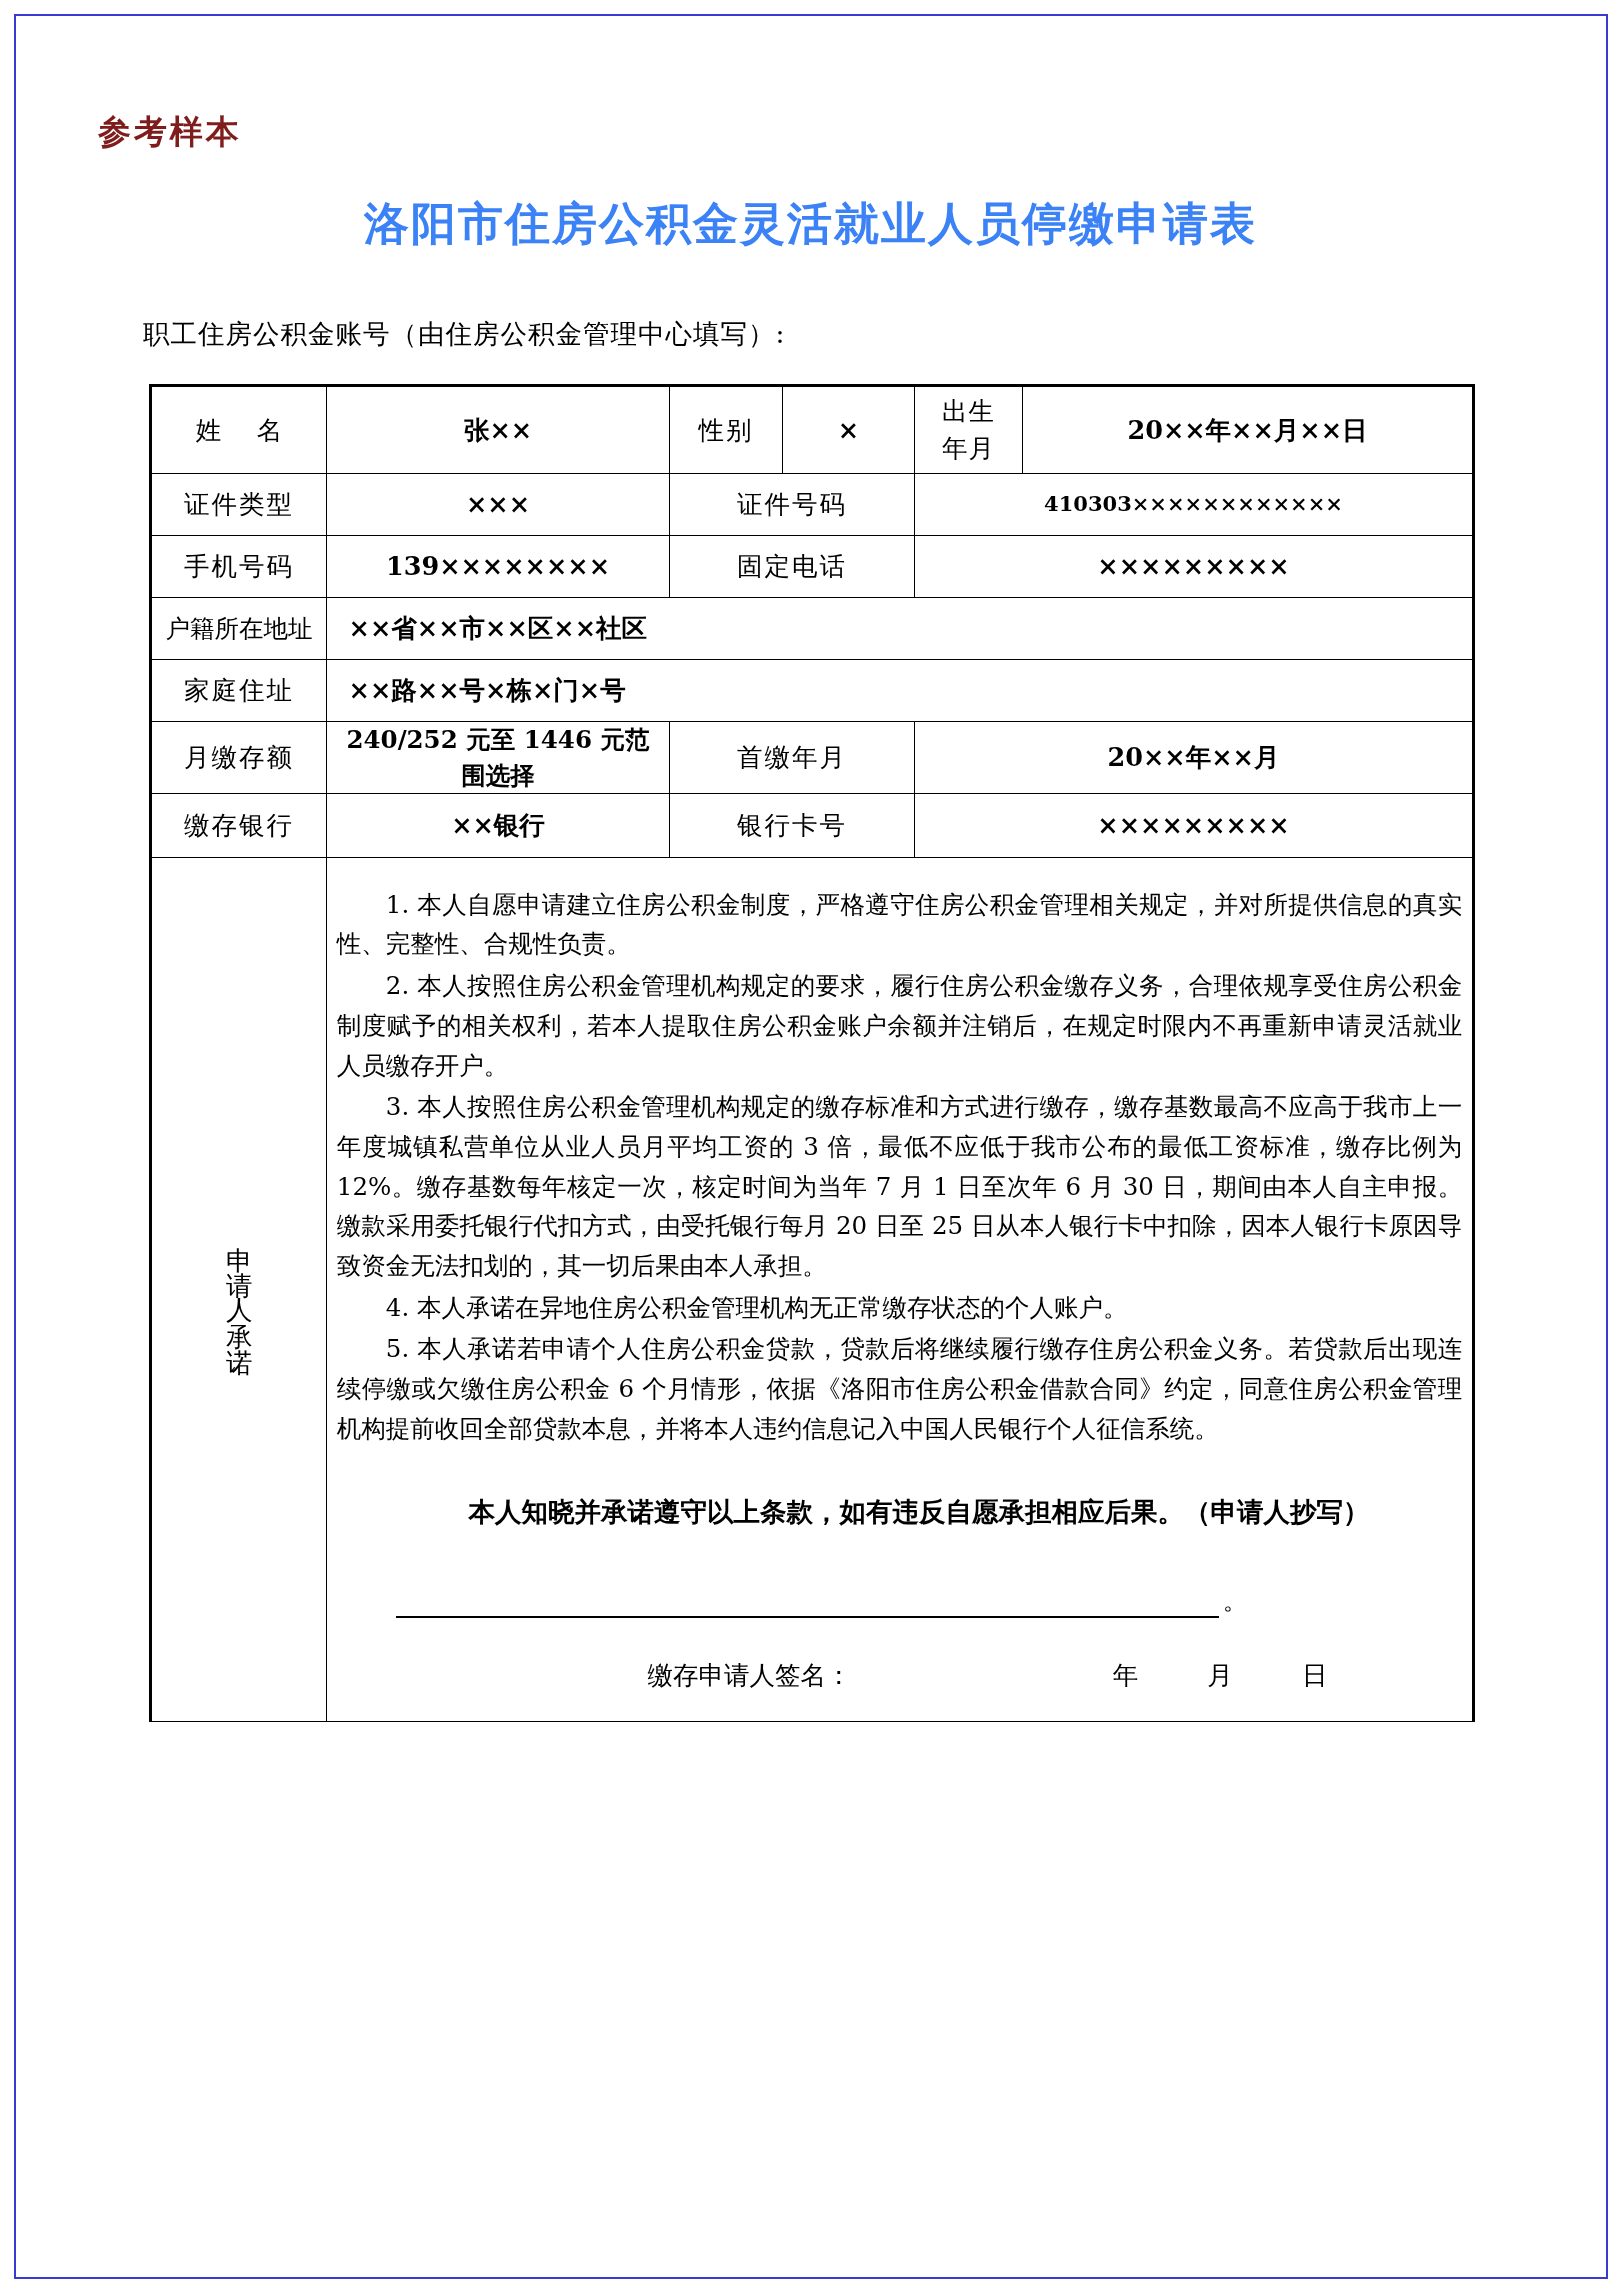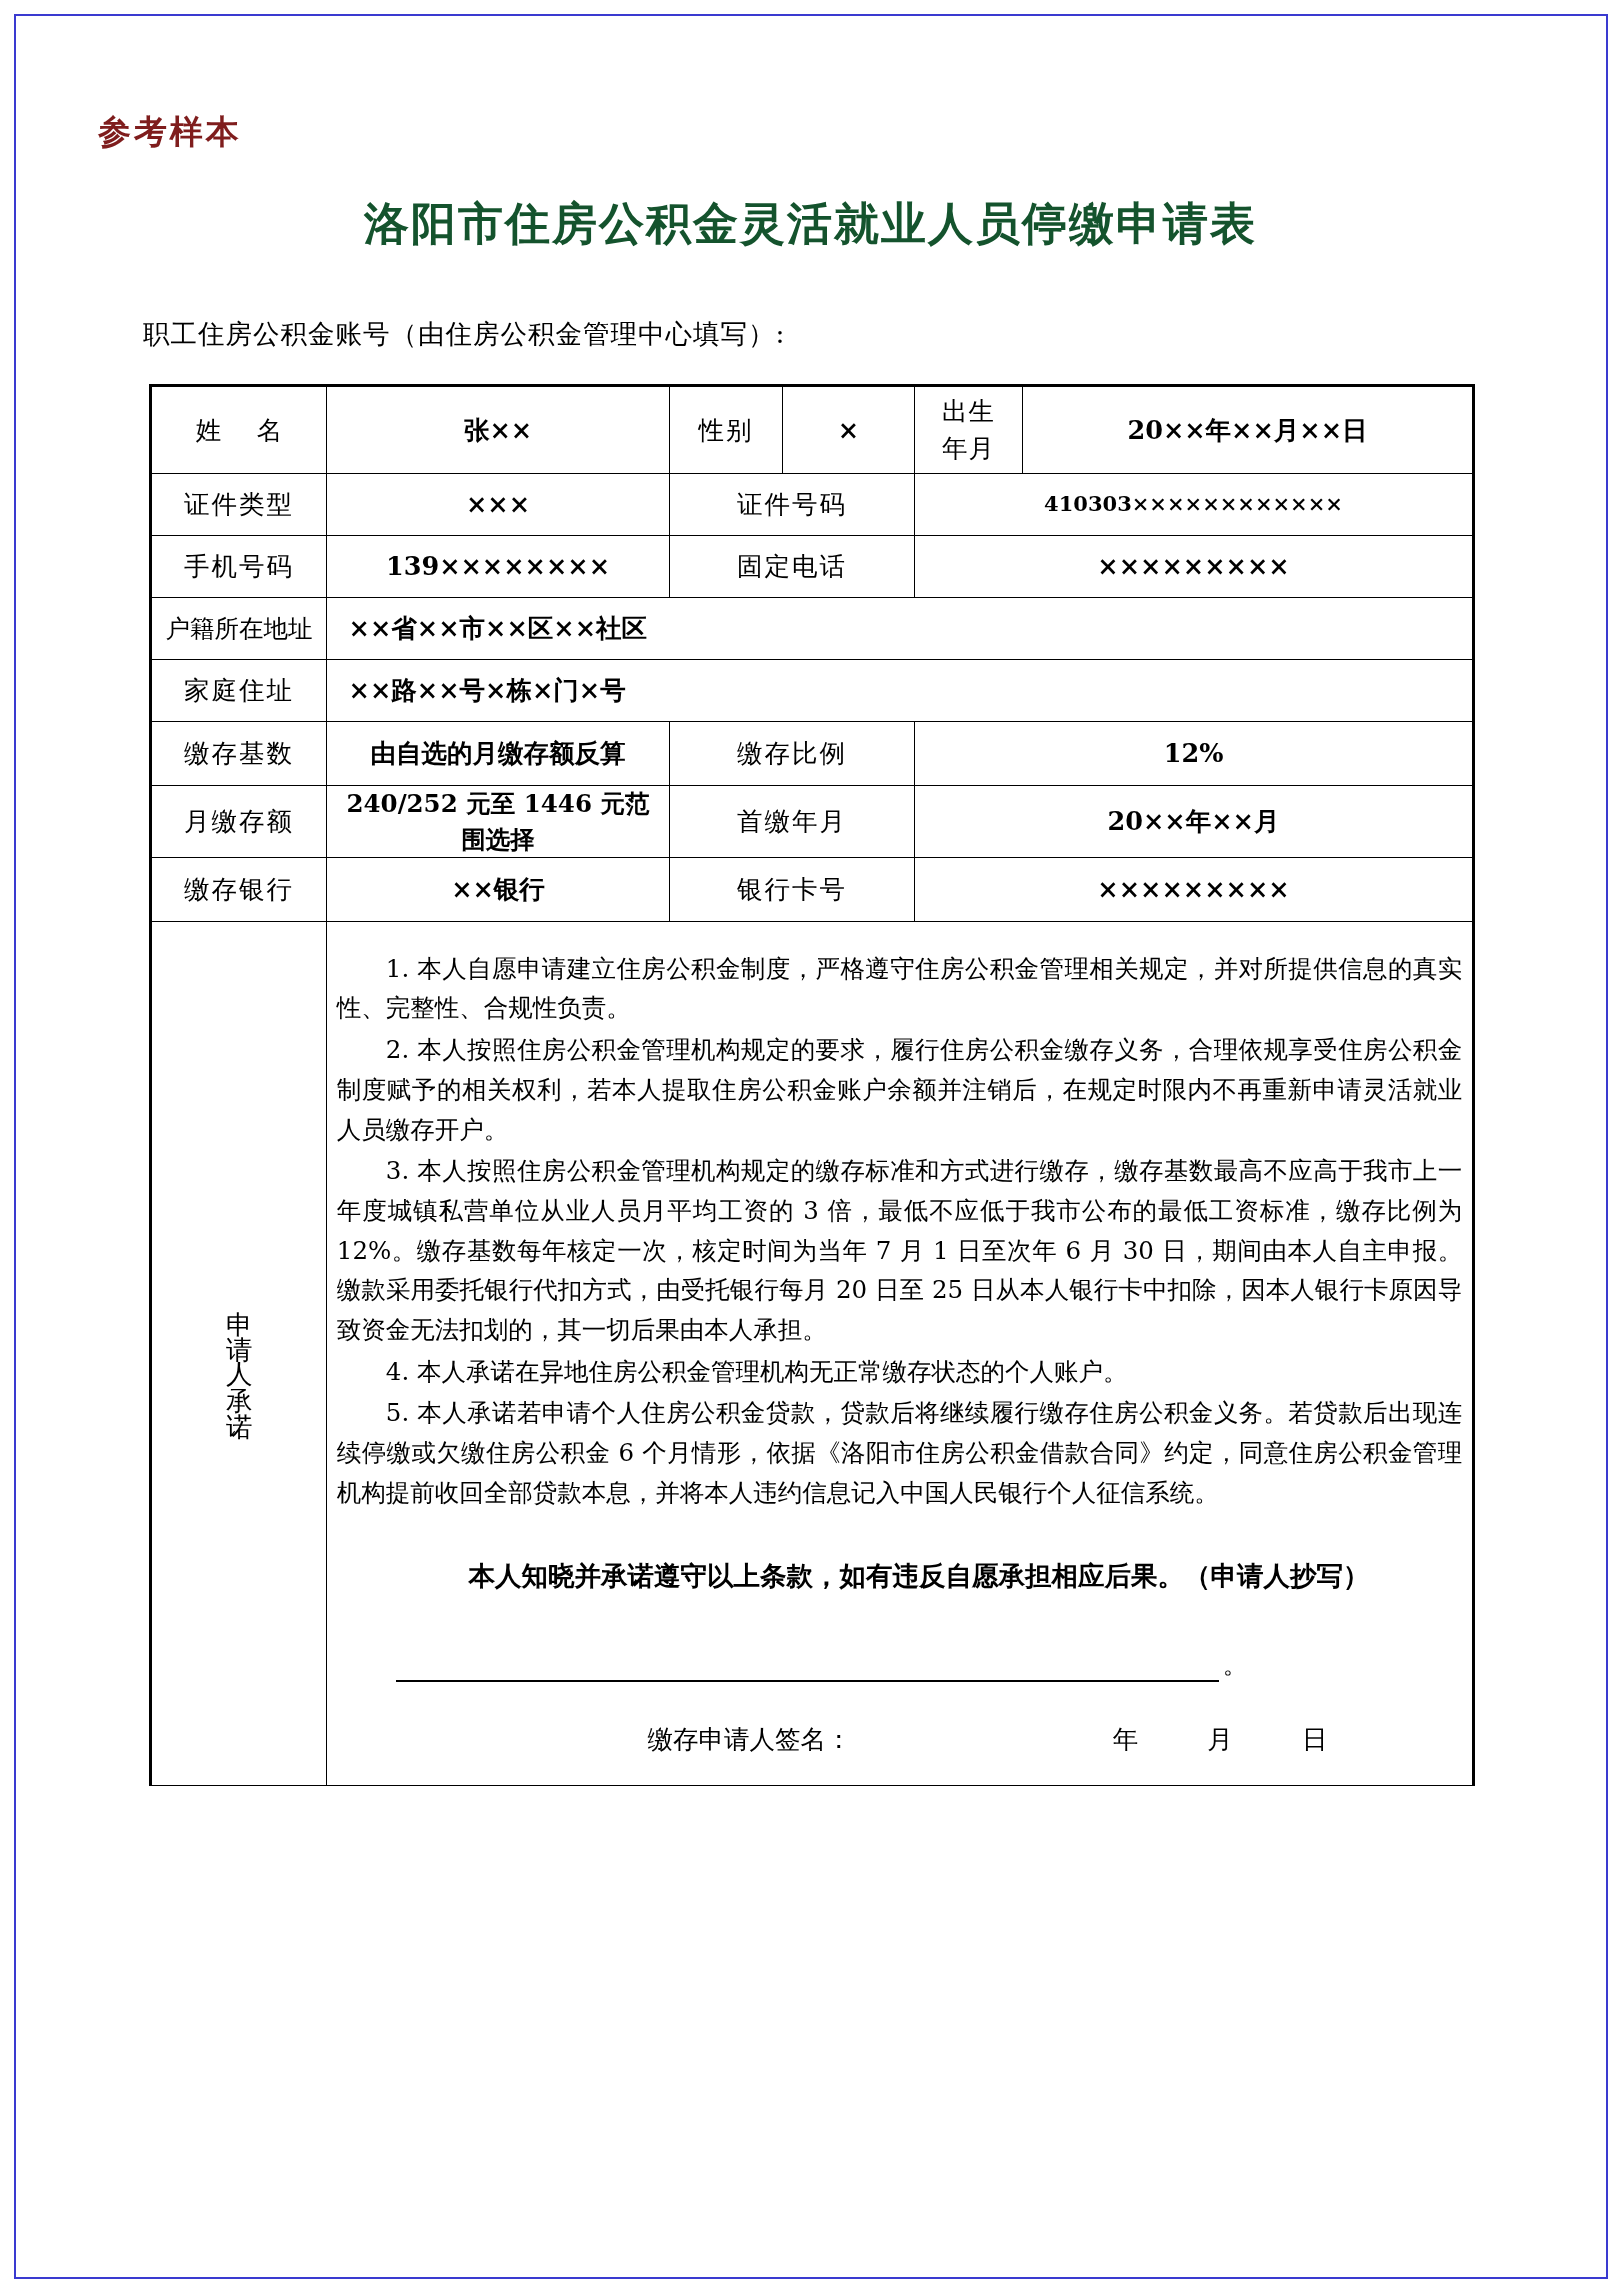--- a/index.html
+++ b/index.html
@@ -50,21 +50,21 @@
   .doc-title {
     position: absolute;
     left: 0;
     top: 194px;
     width: 1621px;
     text-align: center;
     font-family: "DejaVu Serif", "Liberation Serif", serif;
     font-size: 45px;
     font-weight: 700;
     letter-spacing: 2px;
-    color: #14532d;
+    color: #3b82f6;
   }
 
   .account-line {
     position: absolute;
     left: 143px;
     top: 316px;
     font-family: "DejaVu Serif", "Liberation Serif", serif;
     font-size: 26.5px;
     color: #000;
     letter-spacing: 1px;
@@ -262,26 +262,20 @@
     <tr>
       <td class="edge-l" style="height:61px; font-size:24.5px">户籍所在地址</td>
       <td class="blue edge-r" colspan="5" style="text-align:left; padding-left:21.6px">××省××市××区××社区</td>
     </tr>
 
     <tr>
       <td class="edge-l label" style="height:61px">家庭住址</td>
       <td class="blue edge-r" colspan="5" style="text-align:left; padding-left:21.6px">××路××号×栋×门×号</td>
     </tr>
 
-    <tr>
-      <td class="edge-l label" style="height:63px">缴存基数</td>
-      <td class="bold-black">由自选的月缴存额反算</td>
-      <td class="label" colspan="2">缴存比例</td>
-      <td class="blue edge-r" colspan="2">12%</td>
-    </tr>
 
     <tr>
       <td class="edge-l label" style="height:63px">月缴存额</td>
       <td class="blue" style="font-size:24.5px">240/252 元至 1446 元范围选择</td>
       <td class="label" colspan="2">首缴年月</td>
       <td class="blue edge-r" colspan="2">20××年××月</td>
     </tr>
 
     <tr>
       <td class="edge-l label" style="height:63px">缴存银行</td>

